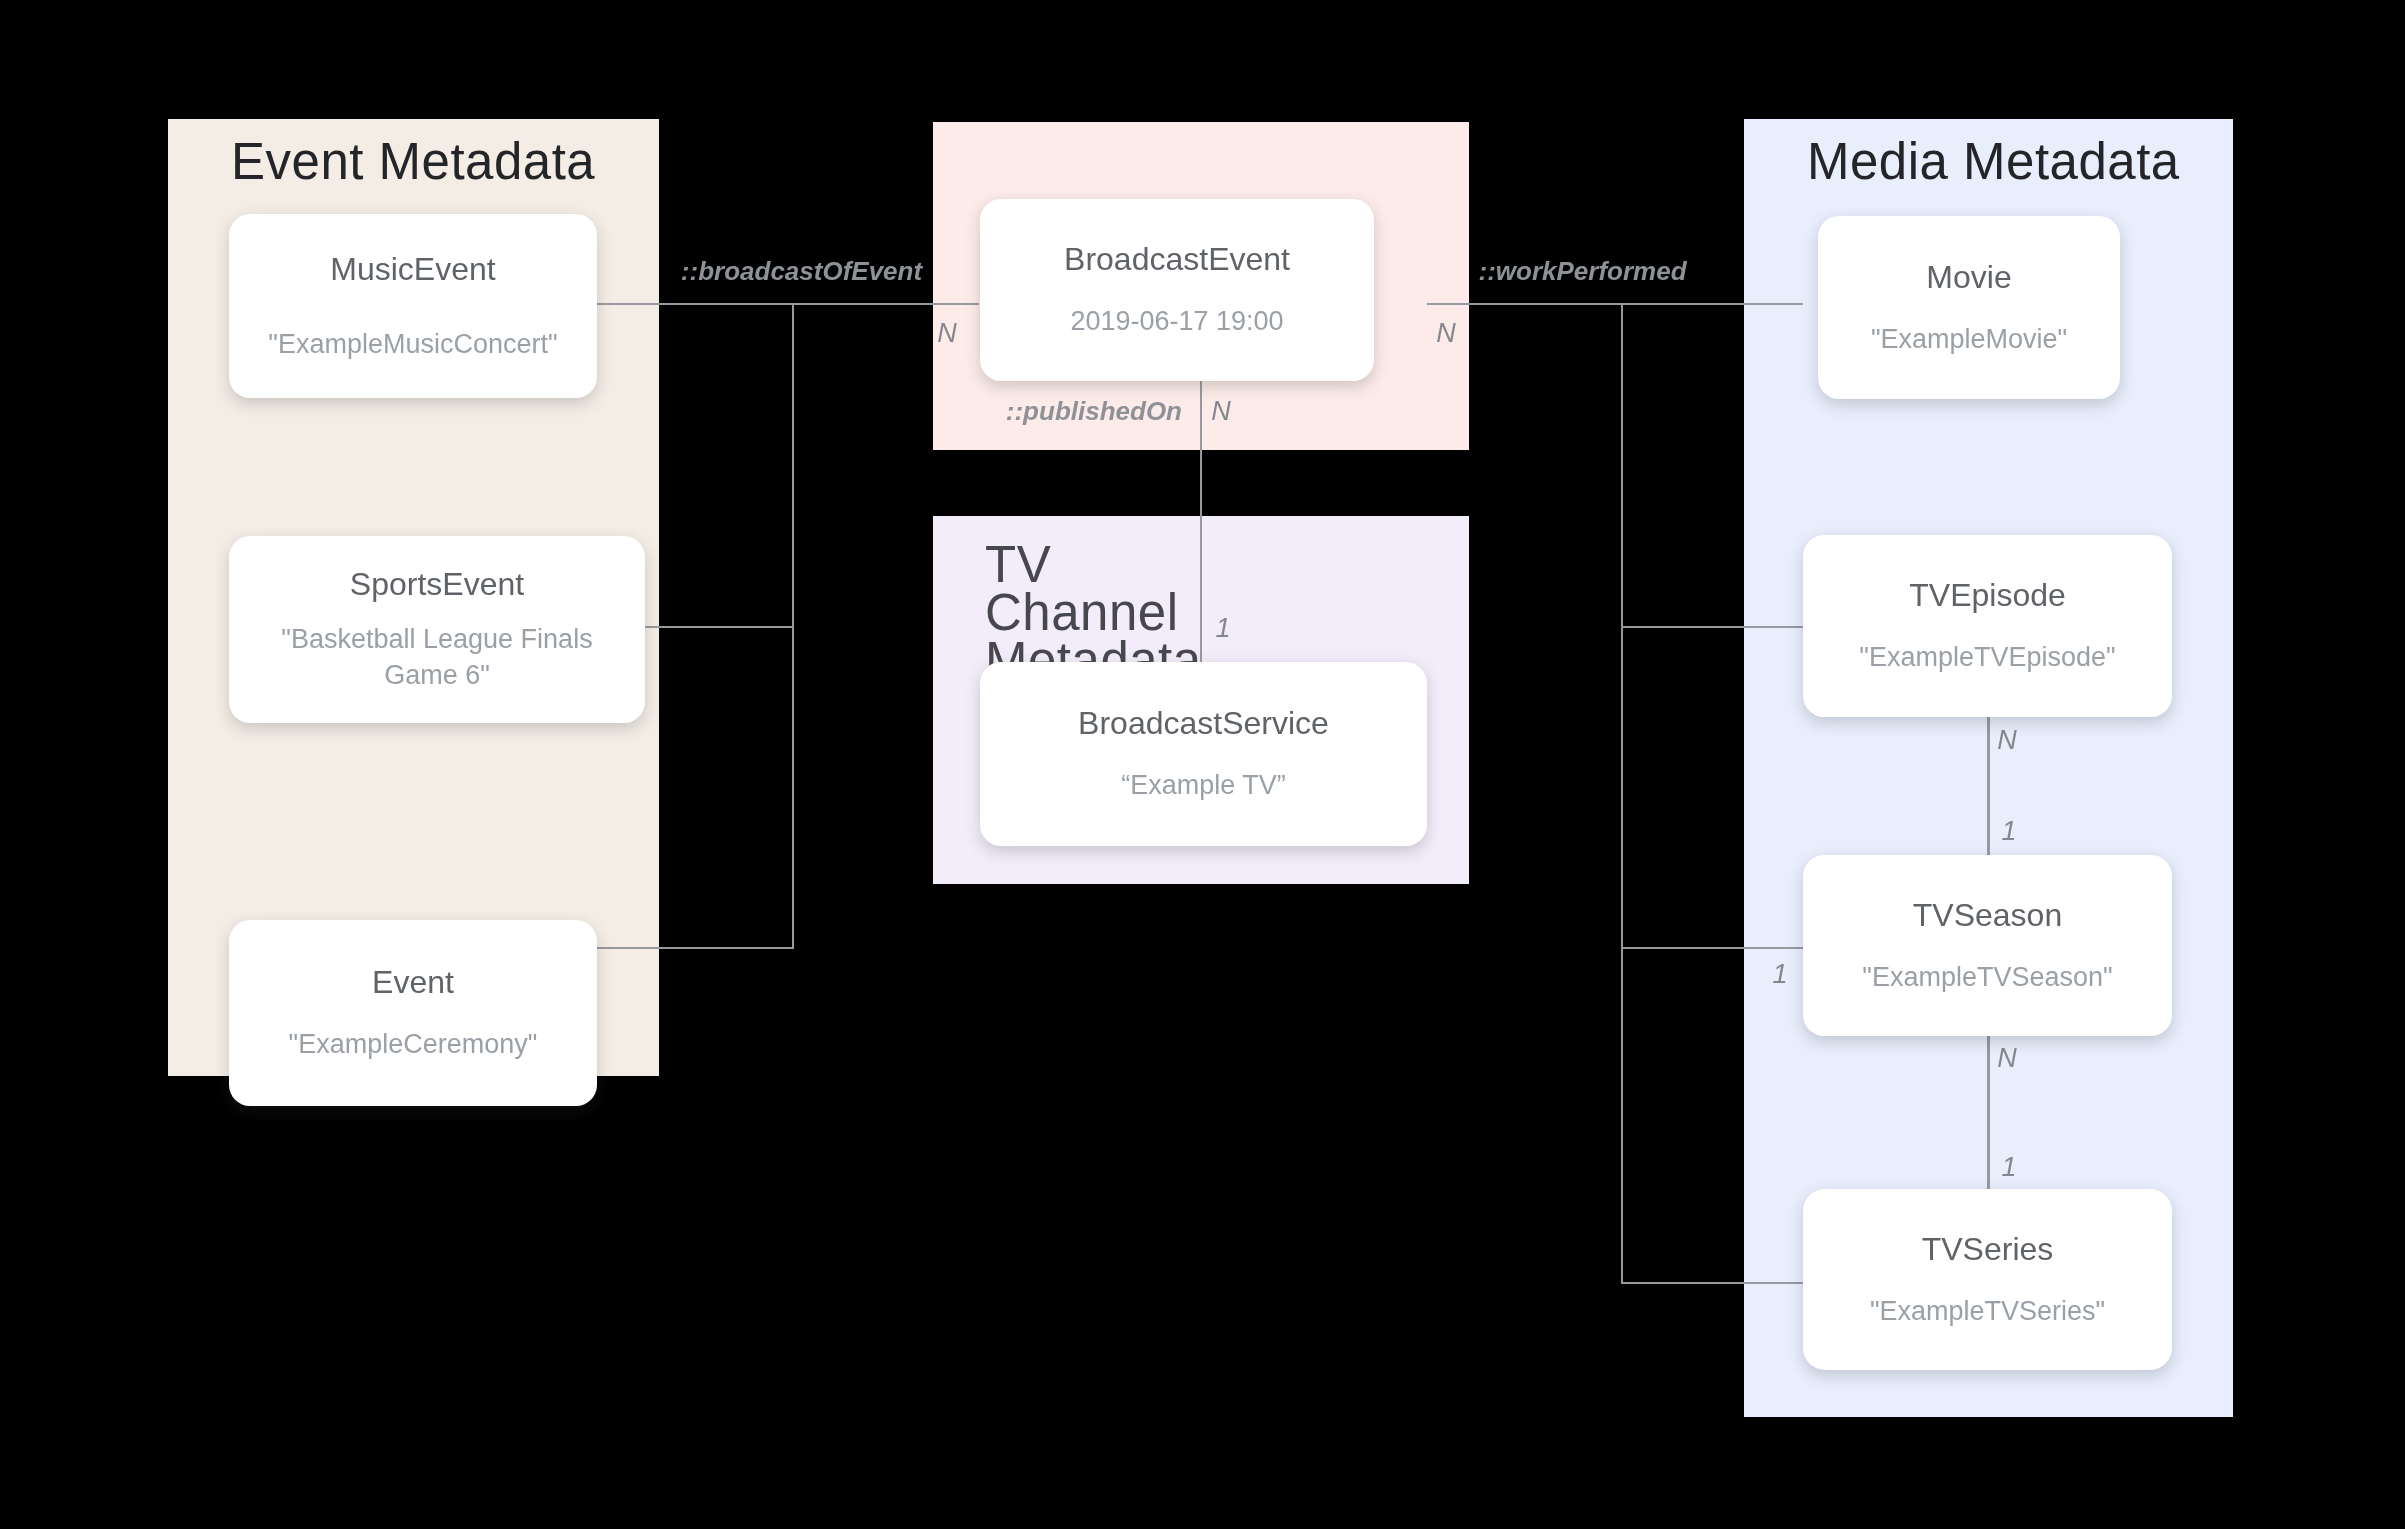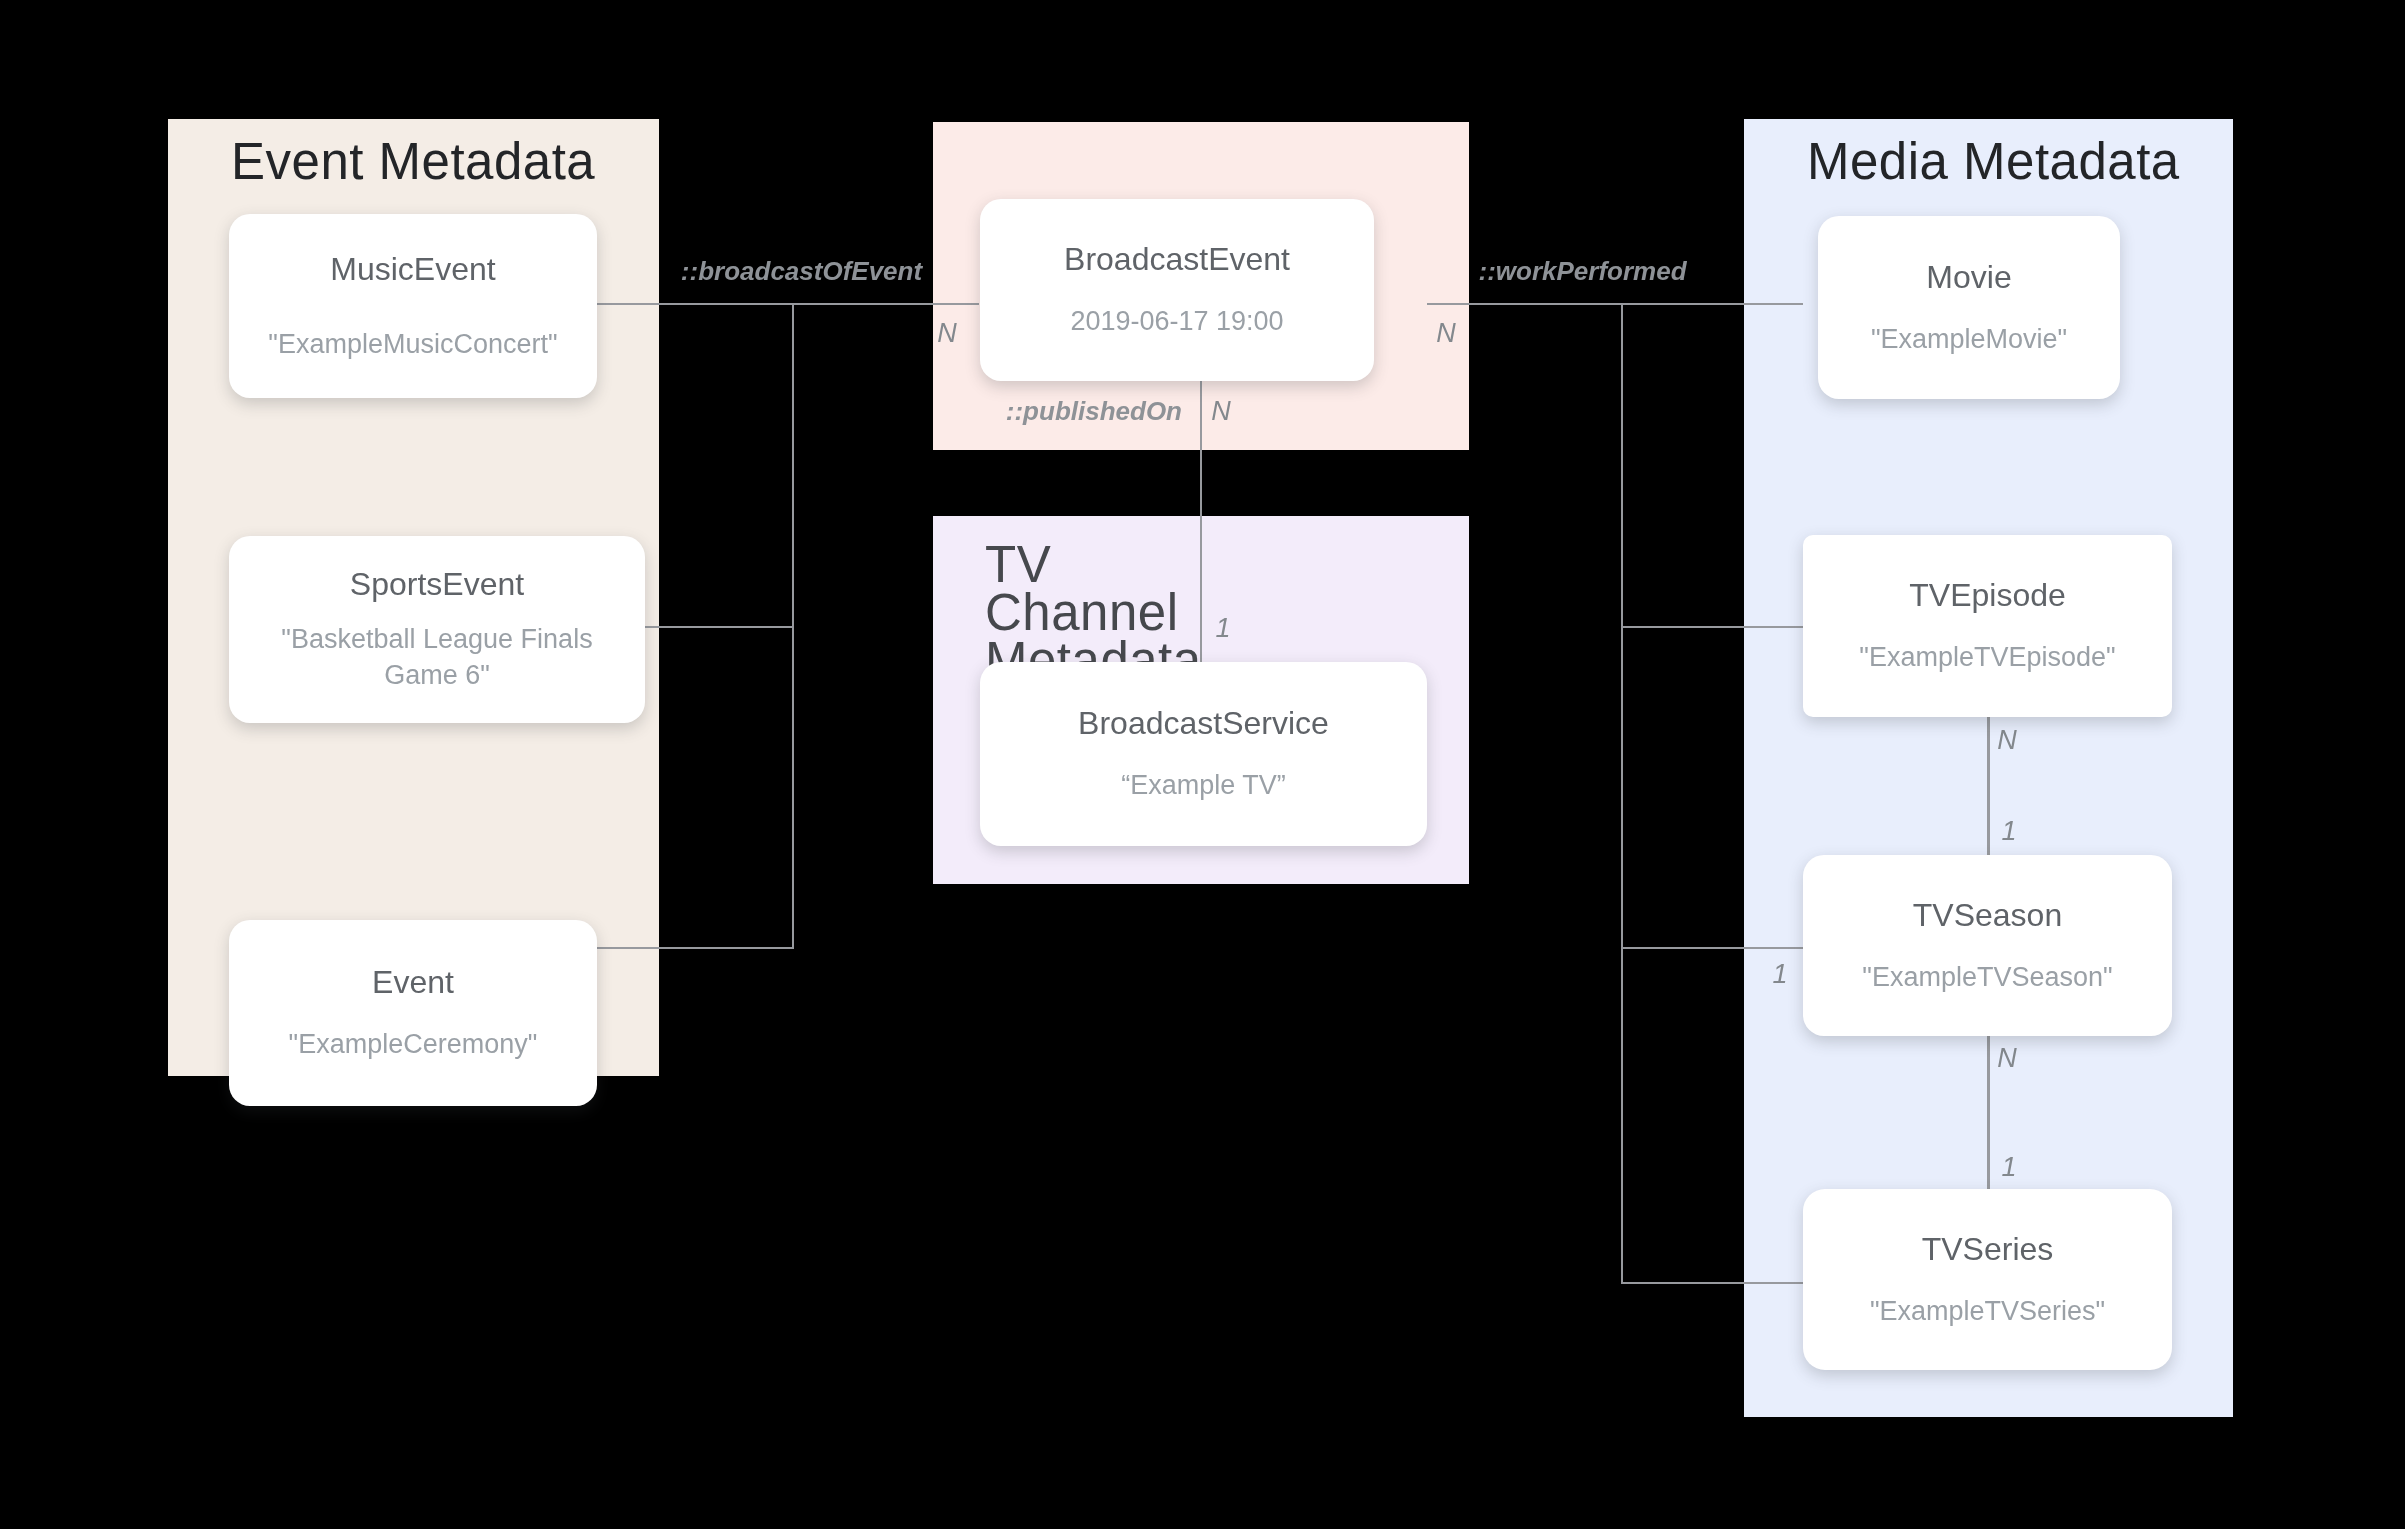--- a/index.html
+++ b/index.html
@@ -111,21 +111,21 @@
   <div class="card" style="left:980px;top:662px;width:447px;height:184px;">
     <div class="card-type">BroadcastService</div>
     <div class="card-name">“Example TV”</div>
   </div>
 
   <div class="card" style="left:1803px;top:216px;width:302px;height:183px;margin-left:15px;">
     <div class="card-type">Movie</div>
     <div class="card-name">"ExampleMovie"</div>
   </div>
 
-  <div class="card" style="left:1803px;top:535px;width:369px;height:182px;border-radius:10px;">
+  <div class="card" style="left:1803px;top:535px;width:369px;height:182px;">
     <div class="card-type">TVEpisode</div>
     <div class="card-name">"ExampleTVEpisode"</div>
   </div>
 
   <div class="card" style="left:1803px;top:855px;width:369px;height:181px;">
     <div class="card-type">TVSeason</div>
     <div class="card-name">"ExampleTVSeason"</div>
   </div>
 
   <div class="card" style="left:1803px;top:1189px;width:369px;height:181px;border-radius:22px;">

